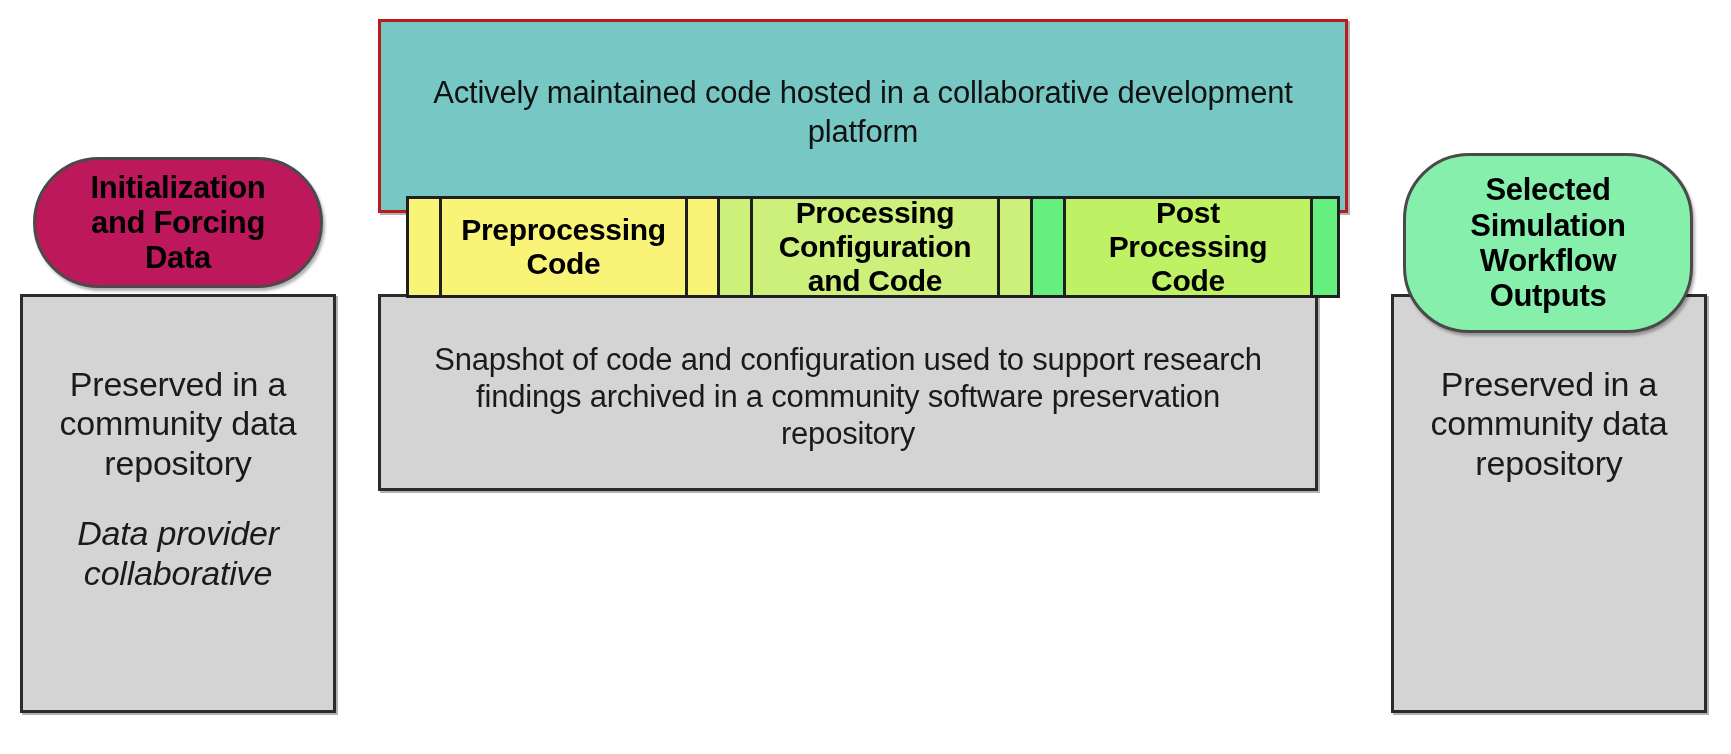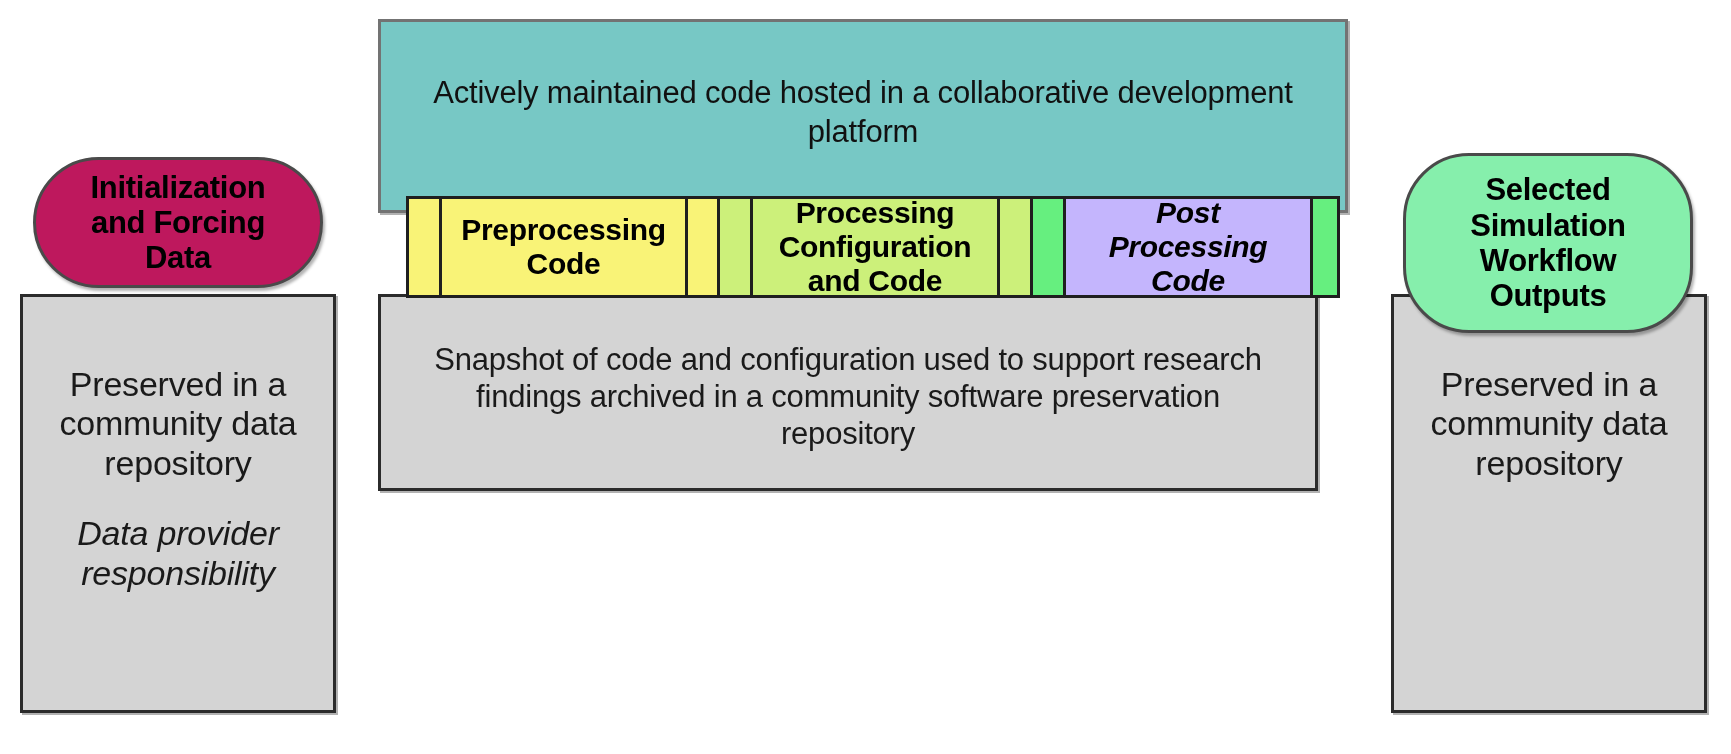--- a/index.html
+++ b/index.html
@@ -56,21 +56,21 @@
     color: #000;
     letter-spacing: -0.3px;
     box-shadow: 2px 3px 3px rgba(0,0,0,0.30);
   }
 
   
   #teal-box {
     position: absolute;
     box-sizing: border-box;
     background: #77c8c5;
-    border: 3px solid #737373;
+    border: 3px solid #b91c1c;
     box-shadow: 2px 2px 0 rgba(0,0,0,0.30);
   }
   #teal-label {
     position: absolute;
     left: 0; right: 0;
     top: 52px;
     text-align: center;
     font-size: 31px;
     line-height: 1.25;
     color: #111;
@@ -110,21 +110,21 @@
     text-align: center;
   }
 </style>
 </head>
 <body>
 
 <div id="stage">
 
   <div class="gray-panel" style="left:20px; top:294px; width:316px; height:419px;">
     <div class="gray-text" style="margin-top:68px; width:252px;">Preserved in a community data repository</div>
-    <div class="gray-text italic" style="margin-top:31px; width:240px;">Data provider responsibility</div>
+    <div class="gray-text italic" style="margin-top:31px; width:240px;">Data provider collaborative</div>
   </div>
 
   <div class="capsule" style="left:33px; top:157px; width:290px; height:131px; background:#be185d;">
     <span style="display:block; width:214px;">Initialization and Forcing Data</span>
   </div>
 
   <div id="teal-box" style="left:378px; top:19px; width:970px; height:194px;">
     <div id="teal-label">Actively maintained code hosted in a collaborative development platform</div>
   </div>
 
@@ -155,21 +155,21 @@
     </div>
 
     <div class="seg" style="left:985px; width:36px; background:#ccf07a;">
       <span></span>
     </div>
 
     <div class="seg" style="left:1018px; width:36px; background:#66ef7f;">
       <span></span>
     </div>
 
-    <div class="seg" style="left:1051px; width:250px; background:#c4b5fd;font-style:italic;">
+    <div class="seg" style="left:1051px; width:250px; background:#bef264;">
       <span style="display:block; width:214px;">Post Processing Code</span>
     </div>
 
     <div class="seg" style="left:1298px; width:30px; background:#66ef7f;">
       <span></span>
     </div>
   </div>
 
   <div class="gray-panel" style="left:1391px; top:294px; width:316px; height:419px;">
     <div class="gray-text" style="margin-top:68px; width:252px;">Preserved in a community data repository</div>

